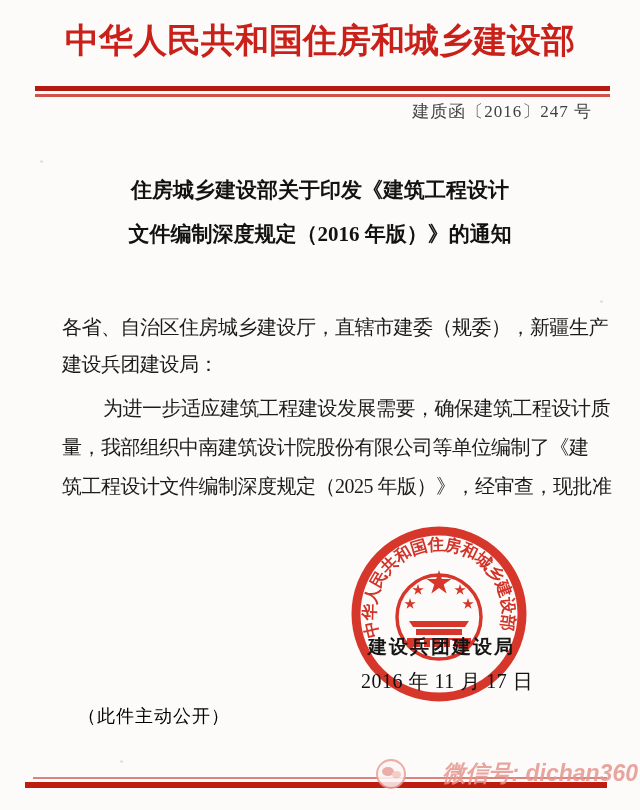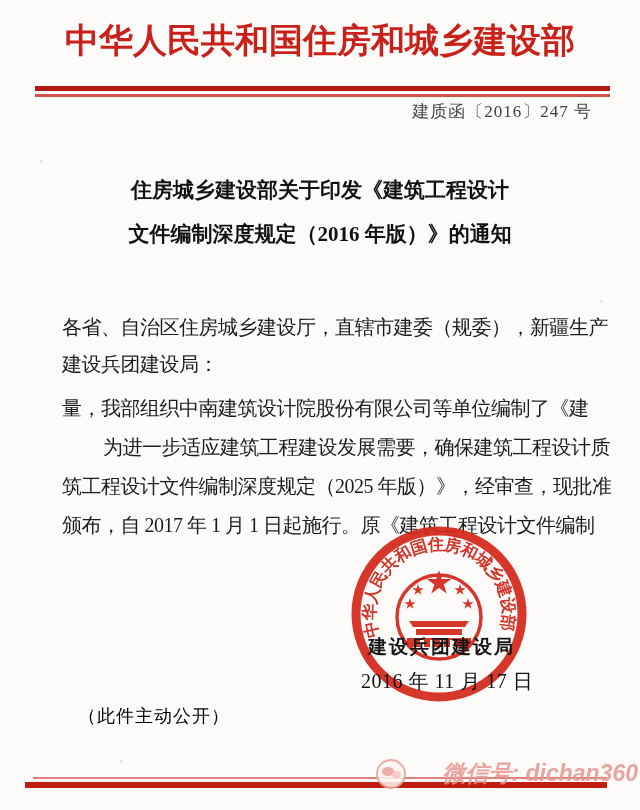--- a/index.html
+++ b/index.html
@@ -124,24 +124,23 @@
 
   <div class="doc-title">
     <div>住房城乡建设部关于印发《建筑工程设计</div>
     <div>文件编制深度规定（2016 年版）》的通知</div>
   </div>
 
   <div class="body-text">
     <div class="line salutation">各省、自治区住房城乡建设厅，直辖市建委（规委），新疆生产</div>
     <div class="line salutation">建设兵团建设局：</div>
     <div class="gap"></div>
+    <div class="line indent">为进一步适应建筑工程建设发展需要，确保建筑工程设计质</div>
     <div class="line">量，我部组织中南建筑设计院股份有限公司等单位编制了《建</div>
-    <div class="line indent">为进一步适应建筑工程建设发展需要，确保建筑工程设计质</div>
     <div class="line">筑工程设计文件编制深度规定（2025 年版）》，经审查，现批准</div>
-    <div class="line">颁布，自 2017 年 1 月 1 日起施行。原《建筑工程设计文件编制</div>
   </div>
 
   <svg class="seal" viewBox="0 0 186 186" xmlns="http://www.w3.org/2000/svg">
 
     <circle cx="93" cy="93" r="83" fill="none" stroke="#d5281b" stroke-width="9"></circle>
 
     <defs>
       <path id="sealArc" d="M 32.9 114.9 A 64 64 0 1 1 153.1 114.9" fill="none"></path>
       <path id="starShape" d="M0,-1 L0.2245,-0.309 L0.951,-0.309 L0.3633,0.118 L0.5878,0.809 L0,0.382 L-0.5878,0.809 L-0.3633,0.118 L-0.951,-0.309 L-0.2245,-0.309 Z"></path>
     </defs>

